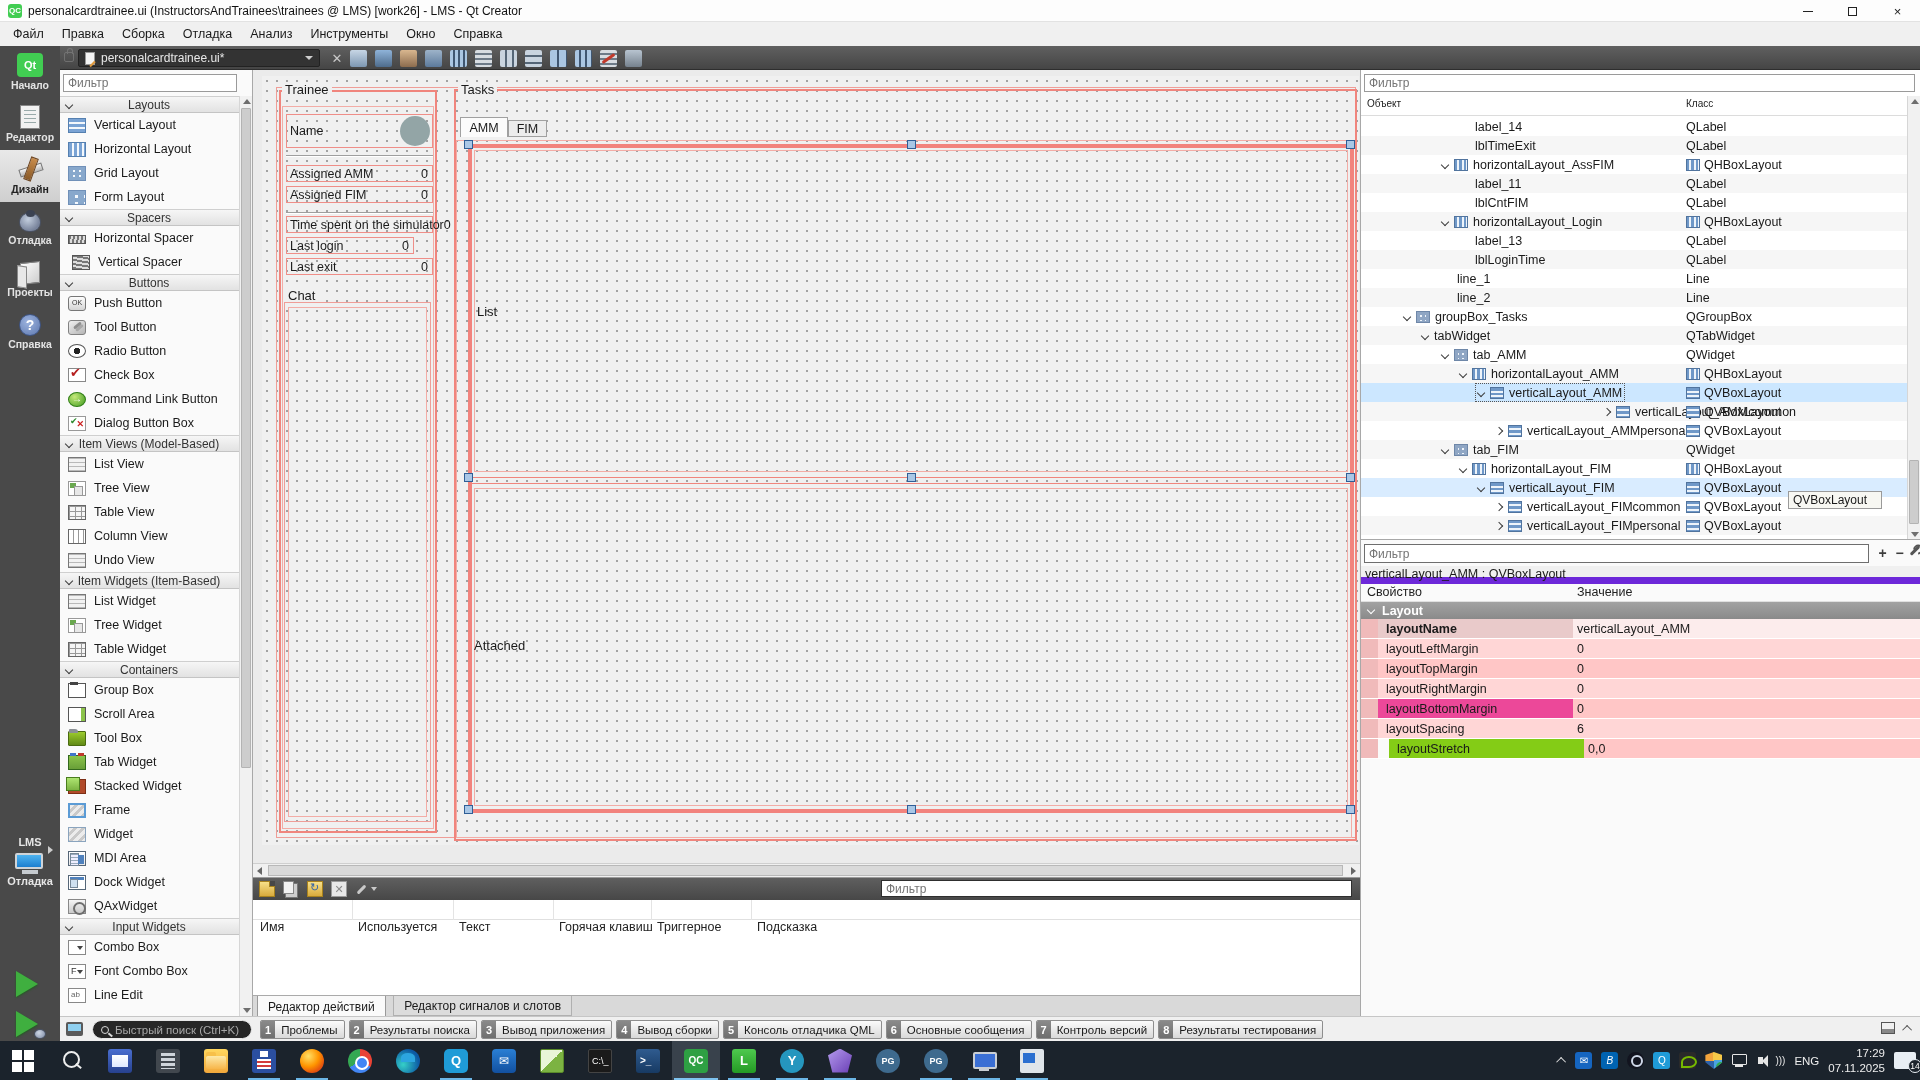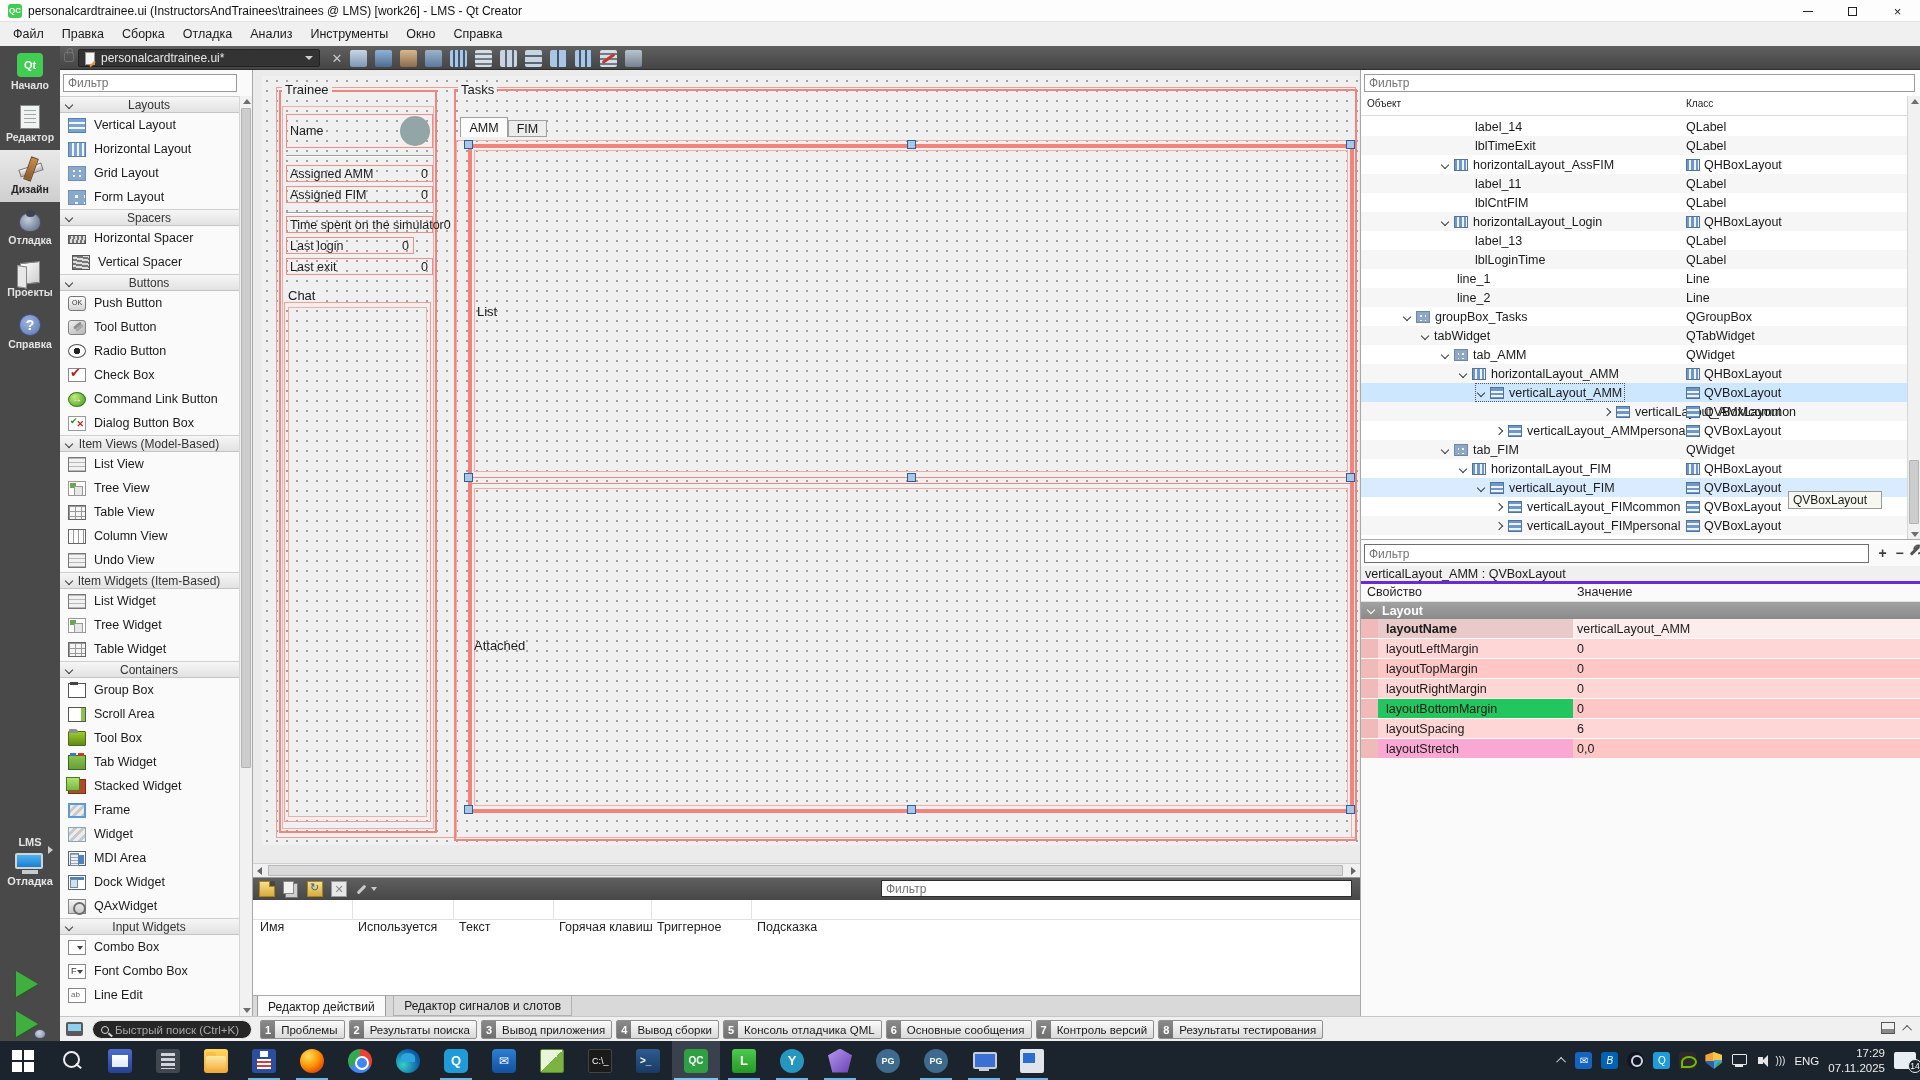--- a/index.html
+++ b/index.html
@@ -189,21 +189,21 @@
   .ti-grid { background-image:repeating-linear-gradient(90deg,#8fa6c4 0 3px,transparent 3px 4.5px),repeating-linear-gradient(180deg,#8fa6c4 0 3px,#eef4fa 3px 4.5px); border:1px solid #6e87a8; }
   #oi-scroll { position:absolute; right:0; top:26px; width:13px; height:444px; background:#f1f1f1; border-left:1px solid #d6d6d6; }
   #oi-tooltip { position:absolute; left:427px; top:421px; width:94px; height:18px; background:#f7f7f2; border:1px solid #9a9a9a; font-size:12px; padding:1px 4px; z-index:20; }
 
   
   #properties { left:1360px; top:540px; width:560px; height:476px; background:#fafafa; border-left:1px solid #a8a8a8; }
   #pe-filter { position:absolute; left:3px; top:4px; width:505px; height:19px; border:1px solid #6e6e6e; background:#fff; font-size:12px; padding:0 4px; font-family:"Liberation Sans",sans-serif; }
   .pe-tbtn { position:absolute; top:6px; width:15px; height:15px; color:#3c3c3c; font-size:14px; font-weight:bold; line-height:14px; text-align:center; }
   #pe-wrench { position:absolute; top:9px; width:12px; height:3px; background:#555; border-radius:2px; transform:rotate(-45deg); }
   #pe-wrench:after { content:""; position:absolute; right:-2px; top:-2px; width:6px; height:6px; border:2px solid #555; border-radius:50%; border-left-color:transparent; }
-  #pe-objline { position:absolute; left:0; top:26px; width:560px; height:18px; background:#f0f0f0; border-bottom:3px solid #6d28d9; font-size:12.5px; padding:1px 4px; }
+  #pe-objline { position:absolute; left:0; top:26px; width:560px; height:18px; background:#f0f0f0; border-bottom:7px solid #6d28d9; font-size:12.5px; padding:1px 4px; }
   #pe-header { position:absolute; left:0; top:44px; width:560px; height:18px; font-size:12.5px; color:#222; border-bottom:1px solid #e0e0e0; }
   #pe-section { position:absolute; left:0; top:62px; width:560px; height:17px; background:linear-gradient(#a2a2a2,#8a8a8a); color:#fff; font-weight:bold; font-size:12.5px; display:flex; align-items:center; }
   #pe-section .chev { border-color:#fff; margin:0 8px 2px 7px; }
   #pe-rows { position:absolute; left:0; top:79px; width:560px; }
   .pe-row { display:flex; height:20px; border-bottom:1px solid #fff; font-size:12.5px; align-items:stretch; }
   .pe-strip { width:17px; background:#f0baba; }
   .pe-name { width:195px; display:flex; align-items:center; padding-left:8px; }
   .pe-value { flex:1; display:flex; align-items:center; padding-left:4px; }
 
   
@@ -916,31 +916,31 @@
           <div class="pe-name" style="background: rgb(255, 198, 198);">layoutTopMargin</div>
           <div class="pe-value" style="background: rgb(255, 198, 198);">0</div>
         </div>
         <div class="pe-row">
           <div class="pe-strip"></div>
           <div class="pe-name" style="background: rgb(255, 214, 214);">layoutRightMargin</div>
           <div class="pe-value" style="background: rgb(255, 214, 214);">0</div>
         </div>
         <div class="pe-row">
           <div class="pe-strip"></div>
-          <div class="pe-name" style="background: #22c55e;">layoutBottomMargin</div>
+          <div class="pe-name" style="background: #ec4899;">layoutBottomMargin</div>
           <div class="pe-value" style="background: rgb(255, 198, 198);">0</div>
         </div>
         <div class="pe-row">
           <div class="pe-strip"></div>
           <div class="pe-name" style="background: rgb(255, 214, 214);">layoutSpacing</div>
           <div class="pe-value" style="background: rgb(255, 214, 214);">6</div>
         </div>
         <div class="pe-row">
           <div class="pe-strip"></div>
-          <div class="pe-name" style="background: #f9a8d4;">layoutStretch</div>
+          <div class="pe-name" style="background: #84cc16; margin-left: 11px;">layoutStretch</div>
           <div class="pe-value" style="background: rgb(255, 198, 198);">0,0</div>
         </div>
       </div>
   </div>
 
   <div class="abs" id="actioneditor">
     <div id="ae-toolbar">
       <input id="ae-filter" placeholder="Фильтр" style="">
     <span class="ae-ic ae-new-action-icon" style="left: 6px;"></span>
         <span class="ae-ic ae-copy-action-icon" style="left: 30px;"></span>

